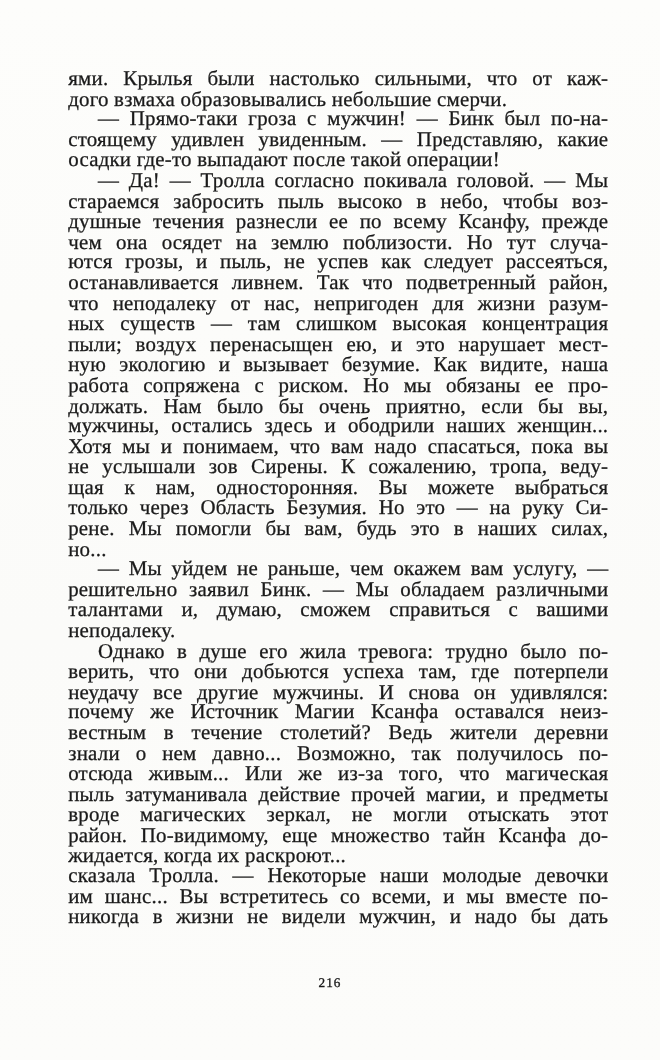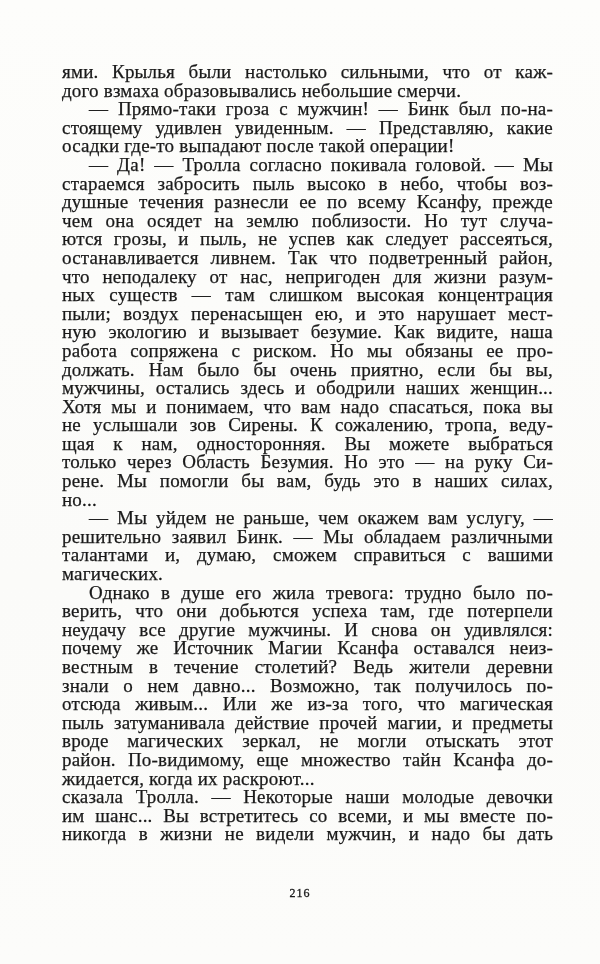--- a/index.html
+++ b/index.html
@@ -78,21 +78,21 @@
       <div class="line">мужчины, остались здесь и ободрили наших женщин...</div>
       <div class="line">Хотя мы и понимаем, что вам надо спасаться, пока вы</div>
       <div class="line">не услышали зов Сирены. К сожалению, тропа, веду-</div>
       <div class="line">щая к нам, односторонняя. Вы можете выбраться</div>
       <div class="line">только через Область Безумия. Но это — на руку Си-</div>
       <div class="line">рене. Мы помогли бы вам, будь это в наших силах,</div>
       <div class="line para-end">но...</div>
       <div class="line indent">— Мы уйдем не раньше, чем окажем вам услугу, —</div>
       <div class="line">решительно заявил Бинк. — Мы обладаем различными</div>
       <div class="line">талантами и, думаю, сможем справиться с вашими</div>
-      <div class="line para-end">магических.</div>
+      <div class="line para-end">неподалеку.</div>
       <div class="line indent">Однако в душе его жила тревога: трудно было по-</div>
       <div class="line">верить, что они добьются успеха там, где потерпели</div>
       <div class="line">неудачу все другие мужчины. И снова он удивлялся:</div>
       <div class="line">почему же Источник Магии Ксанфа оставался неиз-</div>
       <div class="line">вестным в течение столетий? Ведь жители деревни</div>
       <div class="line">знали о нем давно... Возможно, так получилось по-</div>
       <div class="line">отсюда живым... Или же из-за того, что магическая</div>
       <div class="line">пыль затуманивала действие прочей магии, и предметы</div>
       <div class="line">вроде магических зеркал, не могли отыскать этот</div>
       <div class="line">район. По-видимому, еще множество тайн Ксанфа до-</div>

